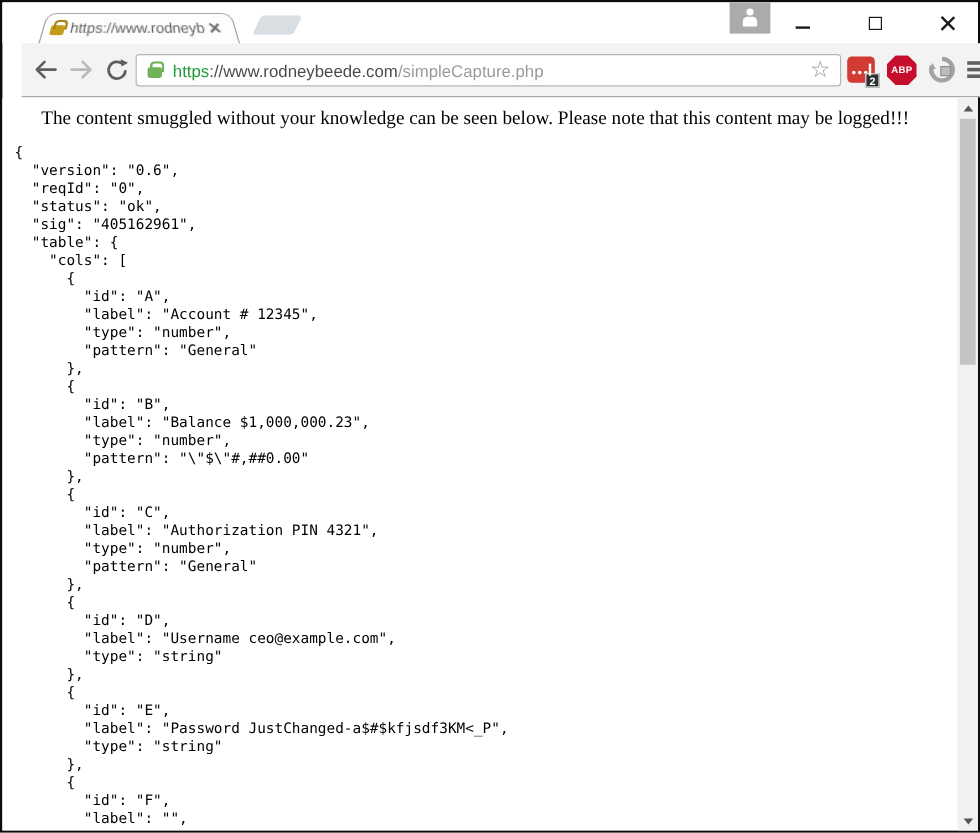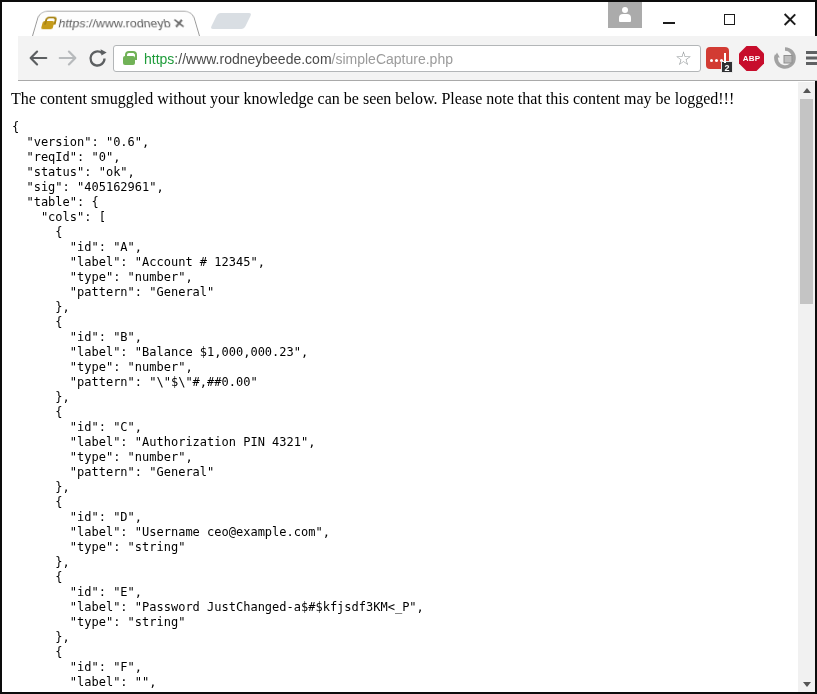--- a/index.html
+++ b/index.html
@@ -86,21 +86,21 @@
              display: flex; align-items: center; justify-content: center;
              color: #fff; font-weight: bold; font-size: 8px; letter-spacing: 0.2px; }
   .ext-gray { position: absolute; left: 755px; top: 10px; width: 24px; height: 24px; }
   .menu-btn { position: absolute; left: 788px; top: 14px; width: 20px; height: 17px; }
   .menu-bars { width: 20px; height: 2.6px; background: #5f6163; margin-top: 1px;
                box-shadow: 0 5.5px 0 #5f6163, 0 11px 0 #5f6163; }
 
   
   .content { position: absolute; left: 0; top: 80px; width: 813px; height: 610px; background: #fff; }
   .intro { position: absolute; left: 9px; top: 8px; width: 770px;
-           font-family: "Liberation Serif", serif; font-size: 16px; color: #000; }
+           font-family: "Liberation Serif", serif; font-size: 16px; color: #000; text-align: center; }
   .json-pre { position: absolute; left: 10px; top: 38px;
               font-family: "DejaVu Sans Mono", monospace; font-size: 12px; line-height: 15px;
               color: #000; white-space: pre; }
 
   
   .scrollbar { position: absolute; right: 0; top: 0; width: 17px; height: 610px; background: #f1f1f1; }
   .sb-up, .sb-down { position: absolute; left: 0; width: 17px; height: 16px;
               display: flex; align-items: center; justify-content: center; }
   .sb-up { top: 0; } .sb-down { bottom: 0; }
   .tri-up { width: 0; height: 0; border-left: 4px solid transparent; border-right: 4px solid transparent;

